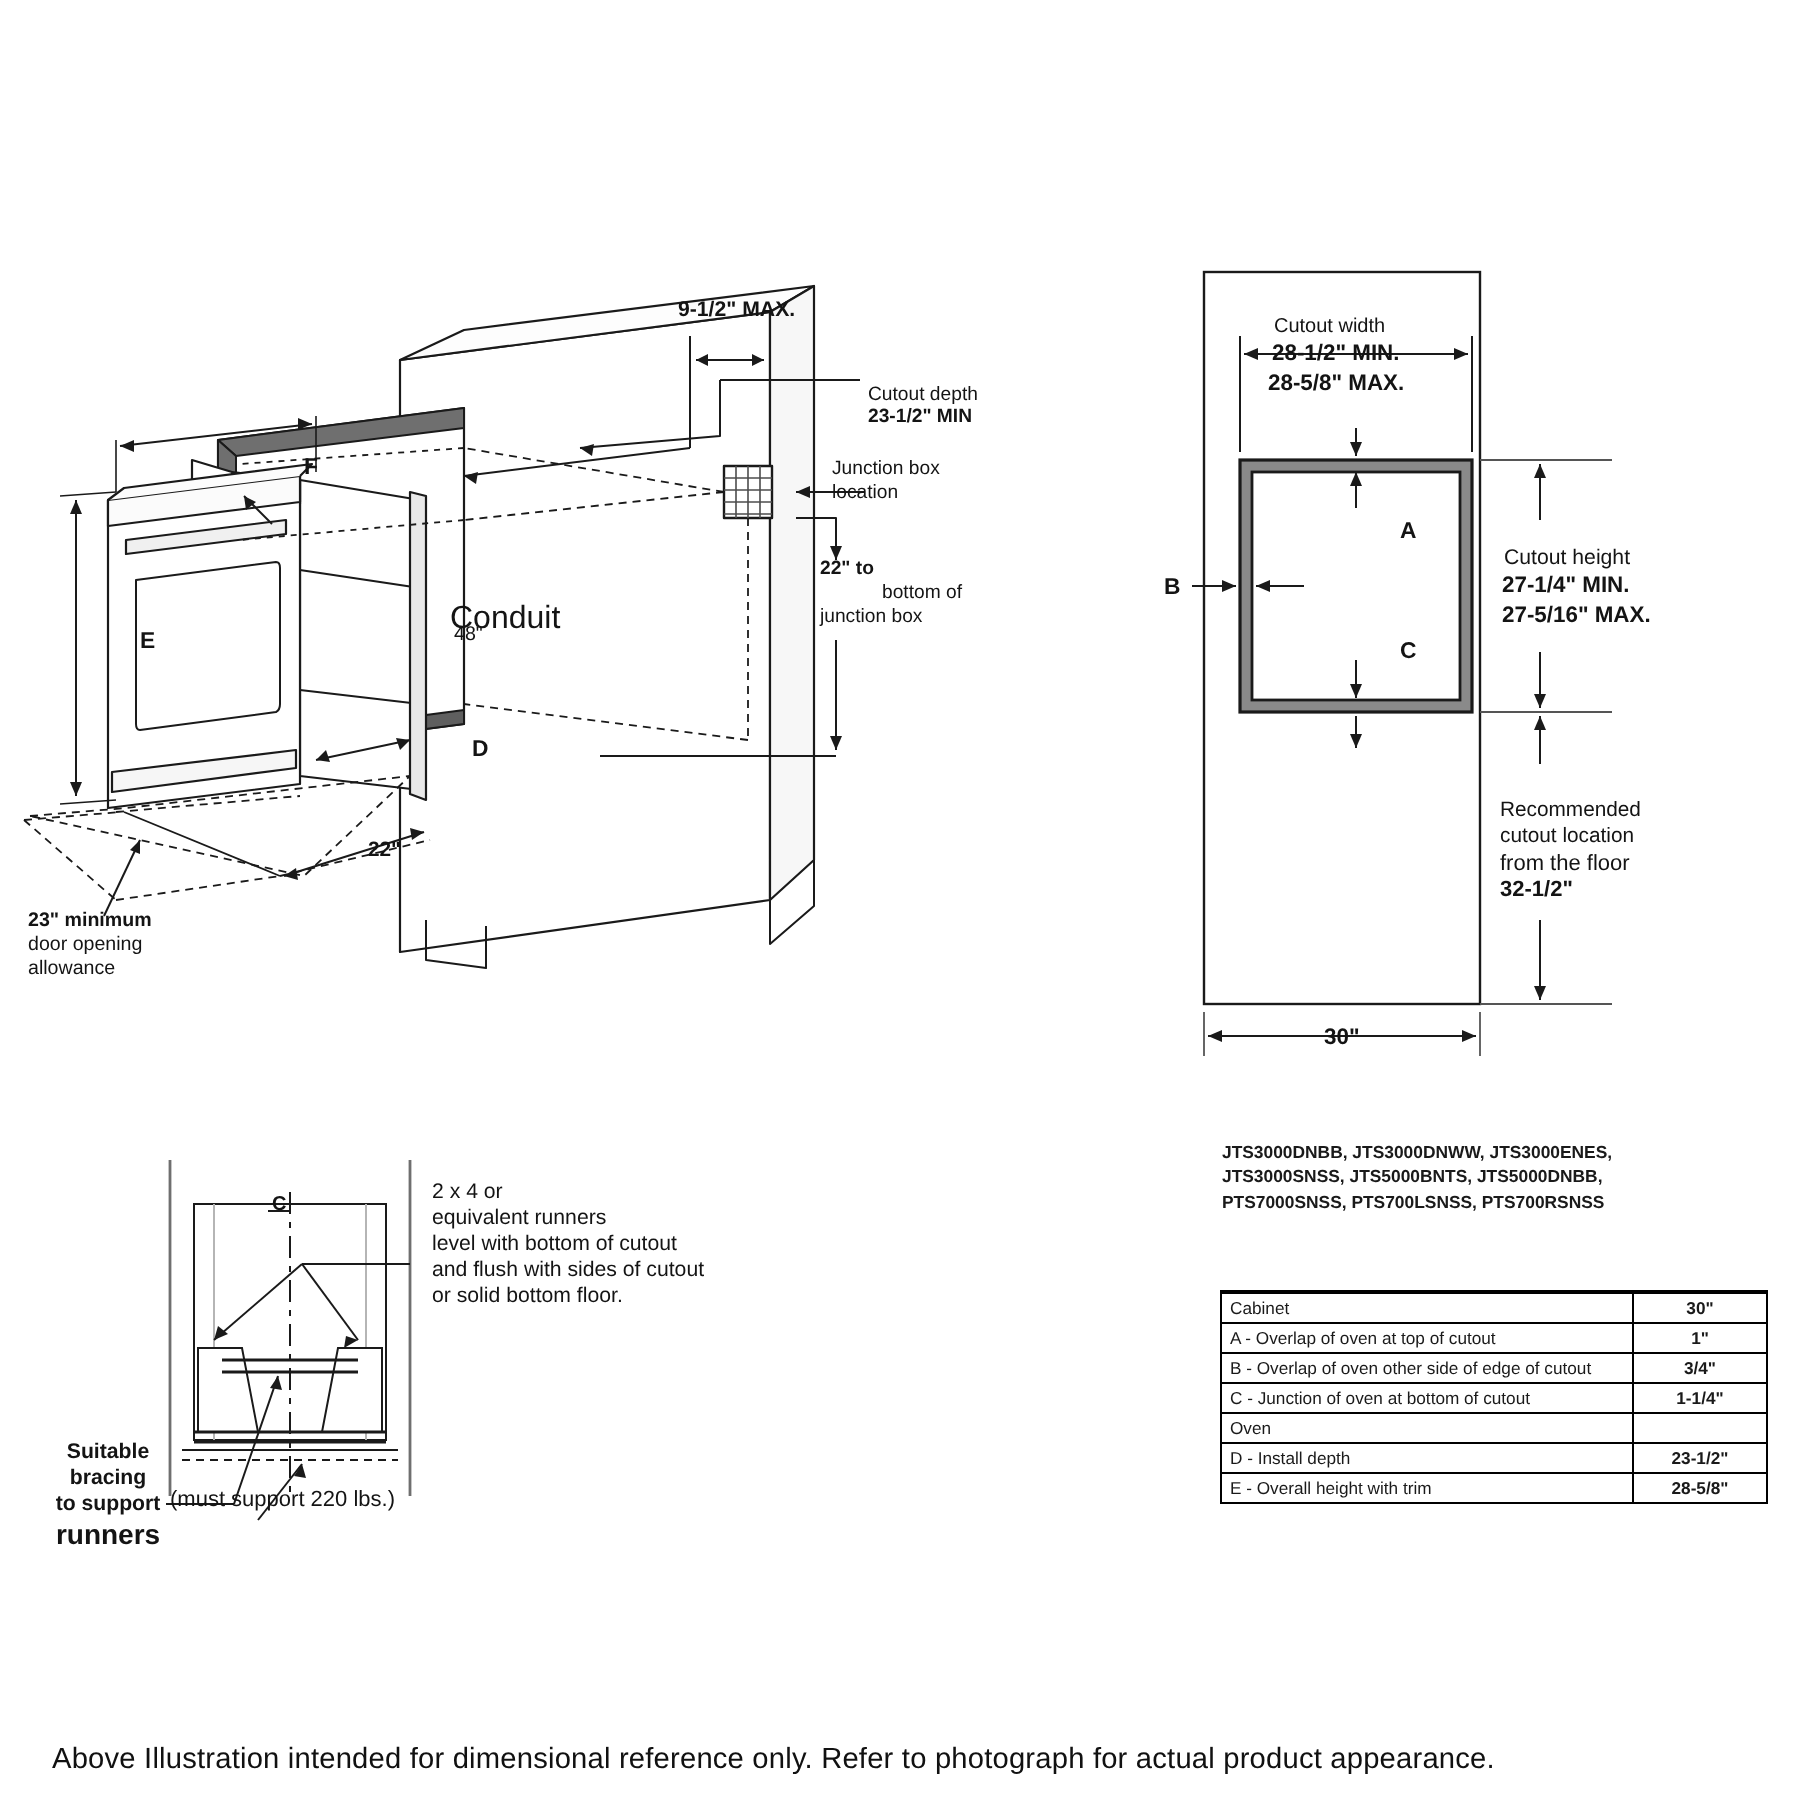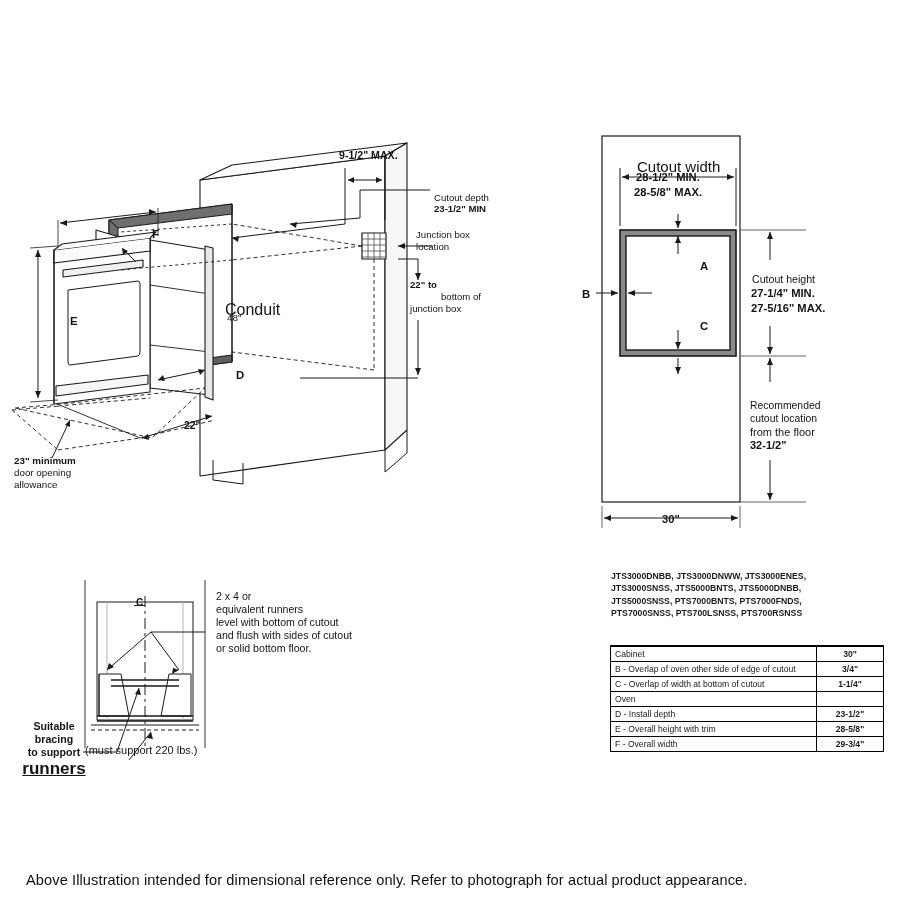--- a/index.html
+++ b/index.html
@@ -257,21 +257,21 @@
       <path d="M22 376 L22 398" stroke="#555" stroke-width=".9"></path>
       <path d="M160 376 L160 398" stroke="#555" stroke-width=".9"></path>
       <path d="M24 388 L158 388"></path>
       <path d="M24 388 l7 -3 v6 z" fill="#1a1a1a" stroke="none"></path>
       <path d="M158 388 l-7 -3 v6 z" fill="#1a1a1a" stroke="none"></path>
     </g>
   </g>
 </svg>
 </div>
 
-<div class="txt" style="left:637px;top:158px;font-size:15px;">Cutout width</div>
+<div class="txt" style="left:637px;top:158px;font-size:10px;">Cutout width</div>
 <div class="txt b" style="left:636px;top:171px;font-size:11.2px;">28-1/2" MIN.</div>
 <div class="txt b" style="left:634px;top:186px;font-size:11.2px;">28-5/8" MAX.</div>
 
 <div class="txt b" style="left:700px;top:260px;font-size:11.4px;">A</div>
 <div class="txt b" style="left:582px;top:288px;font-size:11.4px;">B</div>
 <div class="txt b" style="left:700px;top:320px;font-size:11.4px;">C</div>
 
 <div class="txt" style="left:752px;top:273px;font-size:10.6px;">Cutout height</div>
 <div class="txt b" style="left:751px;top:287px;font-size:11.2px;">27-1/4" MIN.</div>
 <div class="txt b" style="left:751px;top:302px;font-size:11.2px;">27-5/16" MAX.</div>
@@ -334,57 +334,56 @@
 
 <div class="txt" style="left:216px;top:590px;font-size:10.6px;">2 x 4 or</div>
 <div class="txt" style="left:216px;top:603px;font-size:10.6px;">equivalent runners</div>
 <div class="txt" style="left:216px;top:616px;font-size:10.6px;">level with bottom of cutout</div>
 <div class="txt" style="left:216px;top:629px;font-size:10.6px;">and flush with sides of cutout</div>
 <div class="txt" style="left:216px;top:642px;font-size:10.6px;">or solid bottom floor.</div>
 
 <div class="txt b c" style="left:14px;top:720px;width:80px;font-size:10.6px;">Suitable</div>
 <div class="txt b c" style="left:14px;top:733px;width:80px;font-size:10.6px;">bracing</div>
 <div class="txt b c" style="left:8px;top:746px;width:92px;font-size:10.6px;">to support</div>
-<div class="txt b c" style="left:14px;top:759px;width:80px;font-size:17px;text-decoration:underline;">runners</div>
+<div class="txt b c" style="left:14px;top:759px;width:80px;font-size:14px;">runners</div>
 
 <div class="txt" style="left:85px;top:744px;font-size:11px;">(must support 220 lbs.)</div>
 
 <div id="model-list">
   <div>JTS3000DNBB, JTS3000DNWW, JTS3000ENES,</div>
   <div>JTS3000SNSS, JTS5000BNTS, JTS5000DNBB,</div>
-  <div>JTS5000SNSS, PTS7000BNTS, PTS7000FNDS,</div>
   <div>PTS7000SNSS, PTS700LSNSS, PTS700RSNSS</div>
 </div>
 
 <table id="spec-table">
   <tbody>
       <tr class="top">
     <td>Cabinet</td>
     <td class="val">30"</td>
   </tr>
   <tr>
+    <td>A - Overlap of oven at top of cutout</td>
+    <td class="val">1"</td>
+  </tr>
+  <tr>
     <td>B - Overlap of oven other side of edge of cutout</td>
     <td class="val">3/4"</td>
   </tr>
   <tr>
-    <td>C - Overlap of width at bottom of cutout</td>
+    <td>C - Junction of oven at bottom of cutout</td>
     <td class="val">1-1/4"</td>
   </tr>
   <tr>
     <td>Oven</td>
     <td class="val"></td>
   </tr>
   <tr>
     <td>D - Install depth</td>
     <td class="val">23-1/2"</td>
   </tr>
   <tr>
     <td>E - Overall height with trim</td>
     <td class="val">28-5/8"</td>
   </tr>
-  <tr>
-    <td>F - Overall width</td>
-    <td class="val">29-3/4"</td>
-  </tr>
 </tbody>
   </table>
 
 <div id="footer-note">Above Illustration intended for dimensional reference only. Refer to photograph for actual product appearance.</div>
 
 </body></html>

